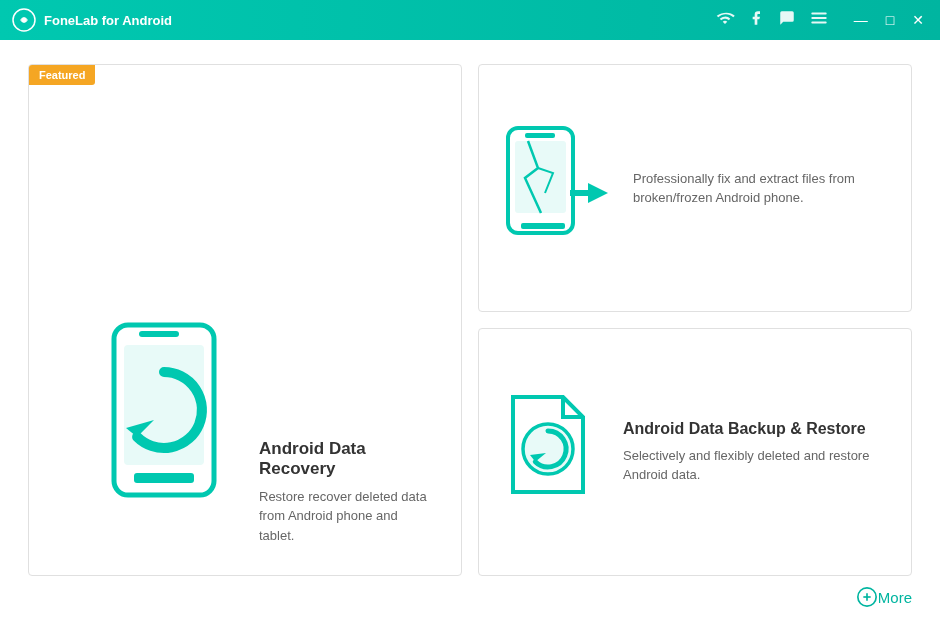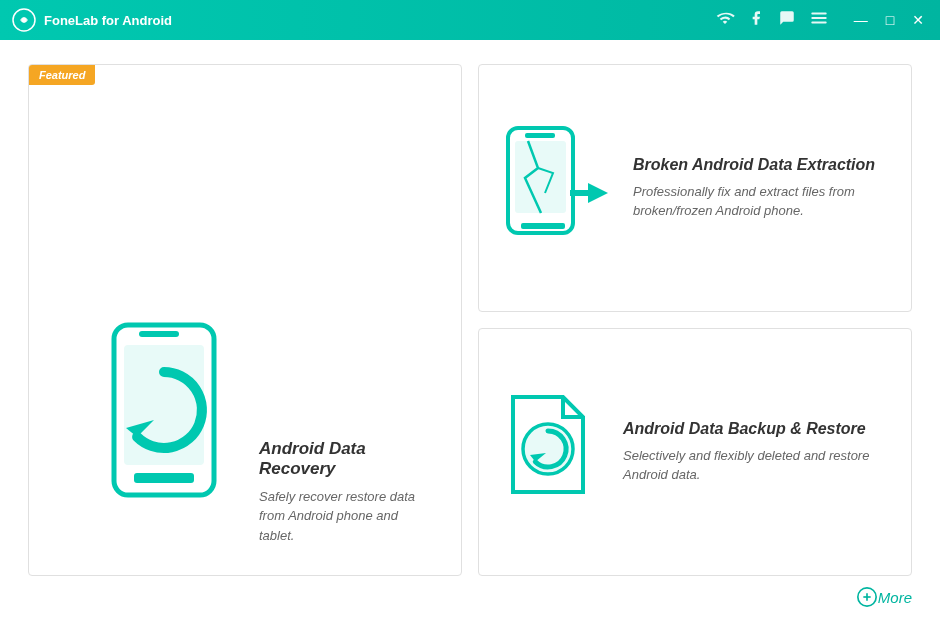--- a/index.html
+++ b/index.html
@@ -57,21 +57,20 @@
       cursor: pointer;
       padding: 2px 4px;
     }
 
     
     .main {
       padding: 24px 28px 20px 28px;
       height: calc(628px - 40px);
       display: flex;
       flex-direction: column;
-      font-style: italic;
     }
 
     .cards-grid {
       display: grid;
       grid-template-columns: 1fr 1fr;
       grid-template-rows: 1fr 1fr;
       gap: 16px;
       flex: 1;
     }
 
@@ -246,21 +245,21 @@
             <g transform="translate(105, 105)">
 
               <path d="M 0 -38 A 38 38 0 1 1 -26.9 26.9" fill="none" stroke="#00c8b0" stroke-width="10" stroke-linecap="round"></path>
 
               <polygon points="-26.9,26.9 -10,10 -38,18" fill="#00c8b0"></polygon>
             </g>
           </svg>
         </div>
         <div class="card-text-area">
           <div class="card-title">Android Data Recovery</div>
-          <div class="card-desc">Safely recover restore data from Android phone and tablet.</div>
+          <div class="card-desc">Restore recover deleted data from Android phone and tablet.</div>
         </div>
       </div>
     </div>
 
     <div class="card card-small">
       <div class="card-icon-area" style="flex:0 0 auto;">
         <svg width="110" height="120" viewBox="0 0 110 120">
 
           <rect x="5" y="5" width="65" height="105" rx="10" fill="none" stroke="#00c8b0" stroke-width="4"></rect>
 
@@ -273,21 +272,20 @@
 
           <rect x="18" y="100" width="44" height="6" rx="2" fill="#00c8b0"></rect>
 
           <g transform="translate(85, 60)">
             <polygon points="0,0 20,10 0,20" fill="#00c8b0"></polygon>
             <rect x="-18" y="7" width="18" height="6" fill="#00c8b0"></rect>
           </g>
         </svg>
       </div>
       <div class="card-text-area">
-        <div class="card-title">Broken Android Data Extraction</div>
         <div class="card-desc">Professionally fix and extract files from broken/frozen Android phone.</div>
       </div>
     </div>
 
     <div class="card card-small">
       <div class="card-icon-area" style="flex:0 0 auto;">
         <svg width="100" height="110" viewBox="0 0 100 110">
 
           <path d="M10 5 L60 5 L80 25 L80 100 L10 100 Z" fill="none" stroke="#00c8b0" stroke-width="4"></path>
 

